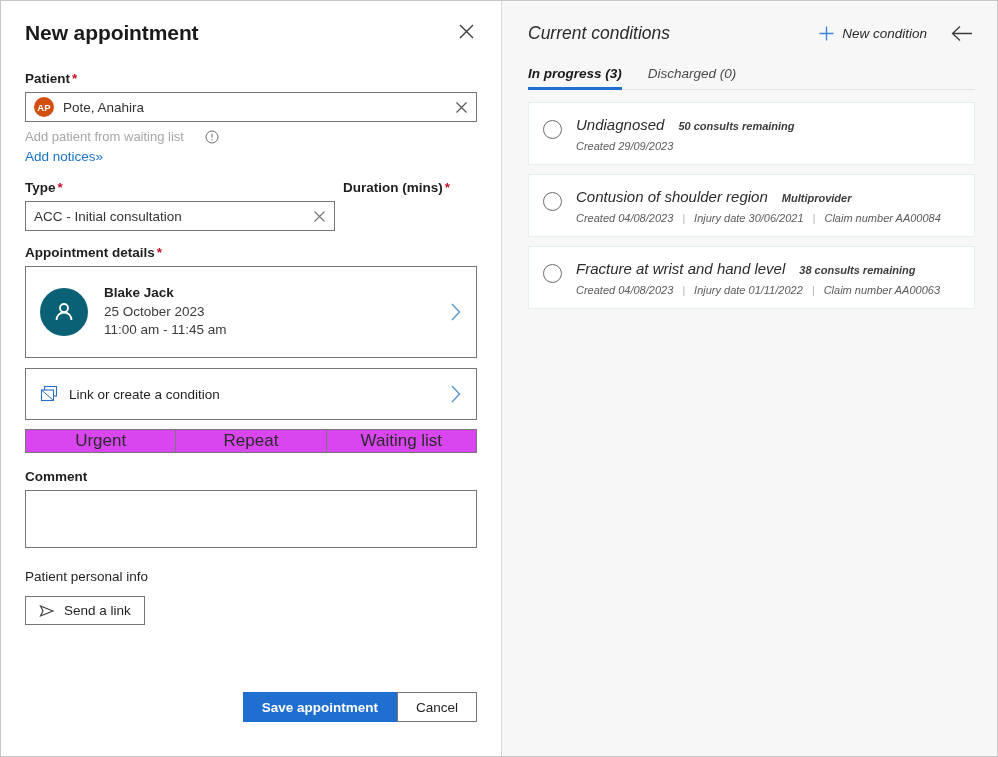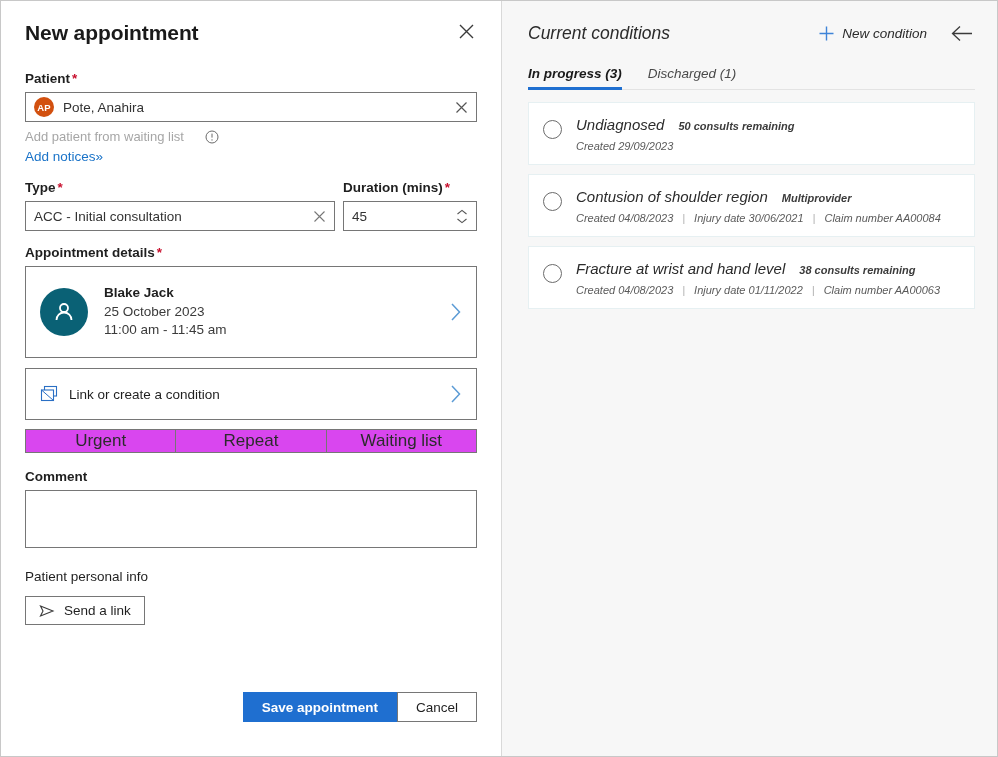--- a/index.html
+++ b/index.html
@@ -374,31 +374,20 @@
           <div class="input-val">ACC - Initial consultation</div>
           <span class="clear-x">
             <svg width="13" height="13" viewBox="0 0 13 13">
                 <path d="M1.5 1.5 L11.5 11.5 M11.5 1.5 L1.5 11.5" stroke="#777" stroke-width="1.1" fill="none"></path>
               </svg>
           </span>
         </div>
       </div>
       <div class="col-dur">
         <label class="field-label"><span>Duration (mins)</span><span class="req">*</span></label>
-        <div class="input-box">
-          <div class="input-val">45</div>
-          <span class="stepper">
-            <svg width="12" height="7" viewBox="0 0 12 7">
-                <path d="M1.5 5 L6 1.4 L10.5 5" stroke="#555" stroke-width="1.1" fill="none"></path>
-              </svg>
-            <svg width="12" height="7" viewBox="0 0 12 7">
-                <path d="M1.5 2 L6 5.6 L10.5 2" stroke="#555" stroke-width="1.1" fill="none"></path>
-              </svg>
-          </span>
-        </div>
       </div>
     </div>
 
     
     <label class="field-label" style="margin-top:14px;"><span>Appointment details</span><span class="req">*</span></label>
     <div class="detail-card">
       <div class="avatar-lg">
         <svg width="26" height="26" viewBox="0 0 26 26">
             <circle cx="13" cy="9" r="4" stroke="#ffffff" stroke-width="1.8" fill="none"></circle>
             <path d="M5.5 21 a7.5 7.5 0 0 1 15 0" stroke="#ffffff" stroke-width="1.8" fill="none"></path>
@@ -476,21 +465,21 @@
       </div>
       <button class="icon-btn" aria-label="Back">
         <svg width="22" height="17" viewBox="0 0 22 17">
             <path d="M21 8.5 H2 M9 1.5 L1.5 8.5 L9 15.5" stroke="#3b3b3b" stroke-width="1.3" fill="none"></path>
           </svg>
       </button>
     </div>
 
     <div class="tabs">
       <div class="tab active">In progress (3)</div>
-      <div class="tab">Discharged (1)</div>
+      <div class="tab">Discharged (0)</div>
     </div>
 
     <div>
 
       <div class="cond-card">
         <div class="radio"></div>
         <div class="cond-body">
           <div class="cond-top">
             <span class="cond-name">Undiagnosed</span>
             <span class="cond-badge">50 consults remaining</span>

